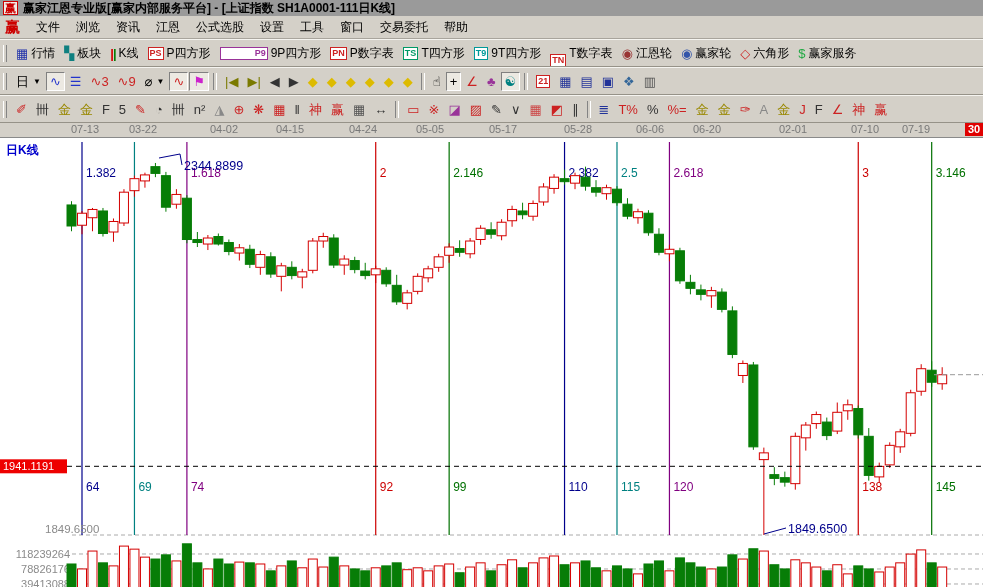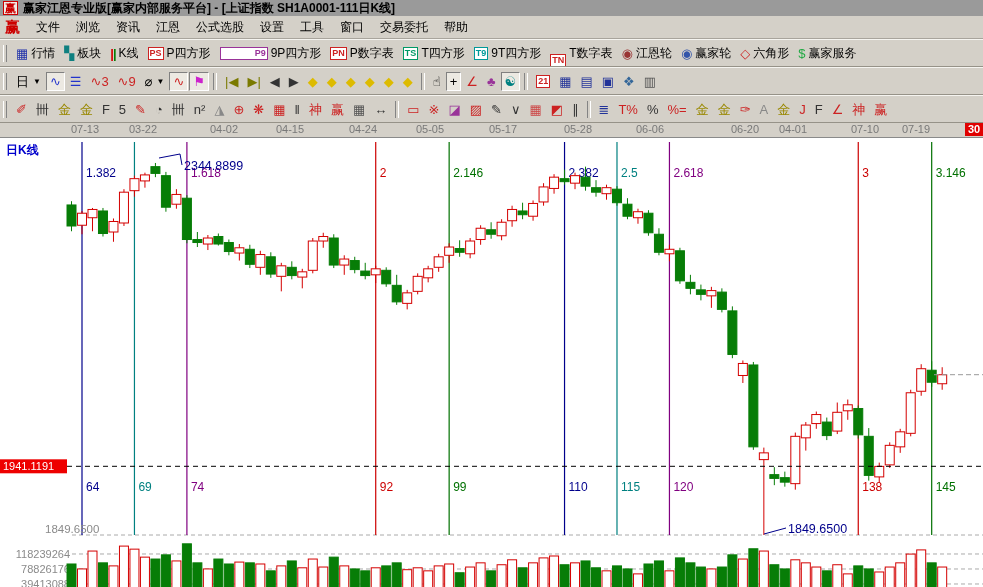--- a/index.html
+++ b/index.html
@@ -331,22 +331,22 @@
   <div class="dateband" id="dateband">
       <span class="d" style="left: 85px;">07-13</span>
       <span class="d" style="left: 143px;">03-22</span>
       <span class="d" style="left: 217px; margin-left: 7px;">04-02</span>
       <span class="d" style="left: 290px;">04-15</span>
       <span class="d" style="left: 363px;">04-24</span>
       <span class="d" style="left: 430px;">05-05</span>
       <span class="d" style="left: 503px;">05-17</span>
       <span class="d" style="left: 578px;">05-28</span>
       <span class="d" style="left: 650px;">06-06</span>
-      <span class="d" style="left: 745px;">06-20</span>
-      <span class="d" style="left: 793px;">04-01</span>
+      <span class="d" style="left: 707px;">06-20</span>
+      <span class="d" style="left: 793px;">02-01</span>
       <span class="d" style="left: 865px;">07-10</span>
       <span class="d" style="left: 916px;">07-19</span>
       <span class="badge">30</span>
     </div>
   <div class="chartarea">
     <svg id="chart" width="983" height="457" viewBox="0 130 983 457">
         <line x1="72" y1="527" x2="983" y2="527" stroke="#aaaaaa" stroke-dasharray="4 3"></line>
         <line x1="72" y1="545.9981361216" x2="983" y2="545.9981361216" stroke="#aaaaaa" stroke-dasharray="4 3"></line>
         <text x="70" y="550.4981361216" text-anchor="end" font-size="11" fill="#8a8a8a">118239264</text>
         <line x1="72" y1="560.9987574144" x2="983" y2="560.9987574144" stroke="#aaaaaa" stroke-dasharray="4 3"></line>

